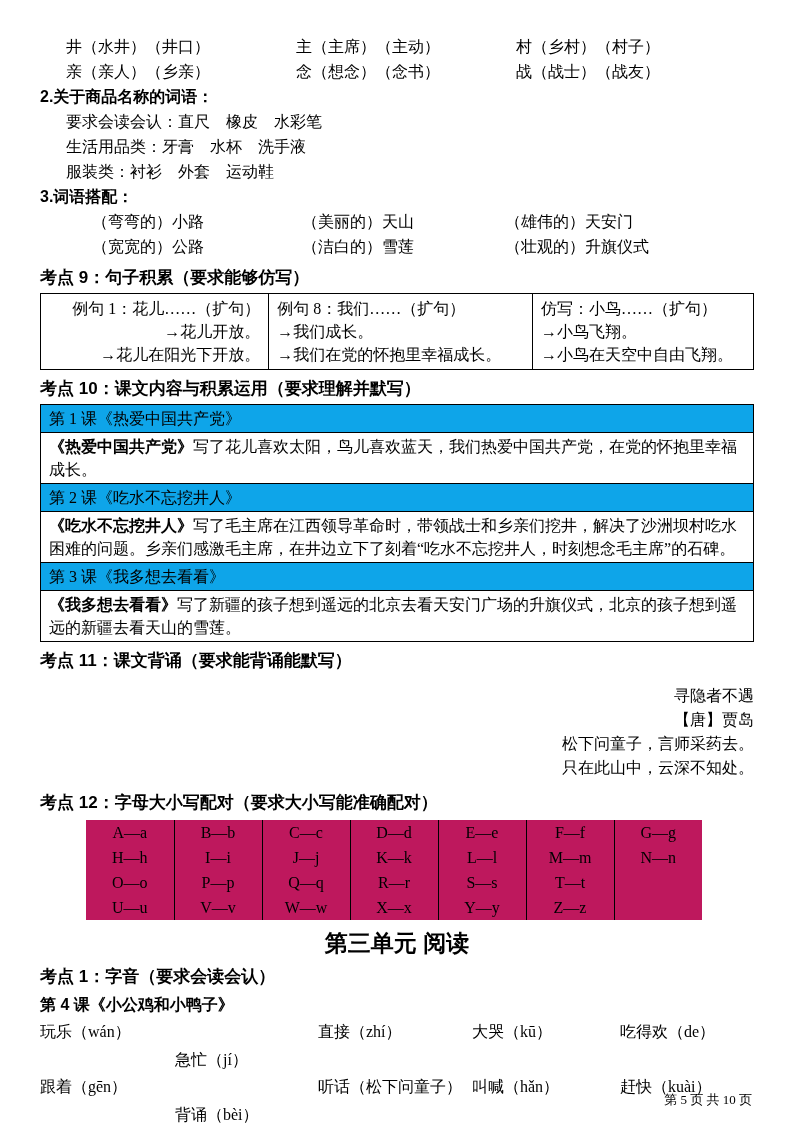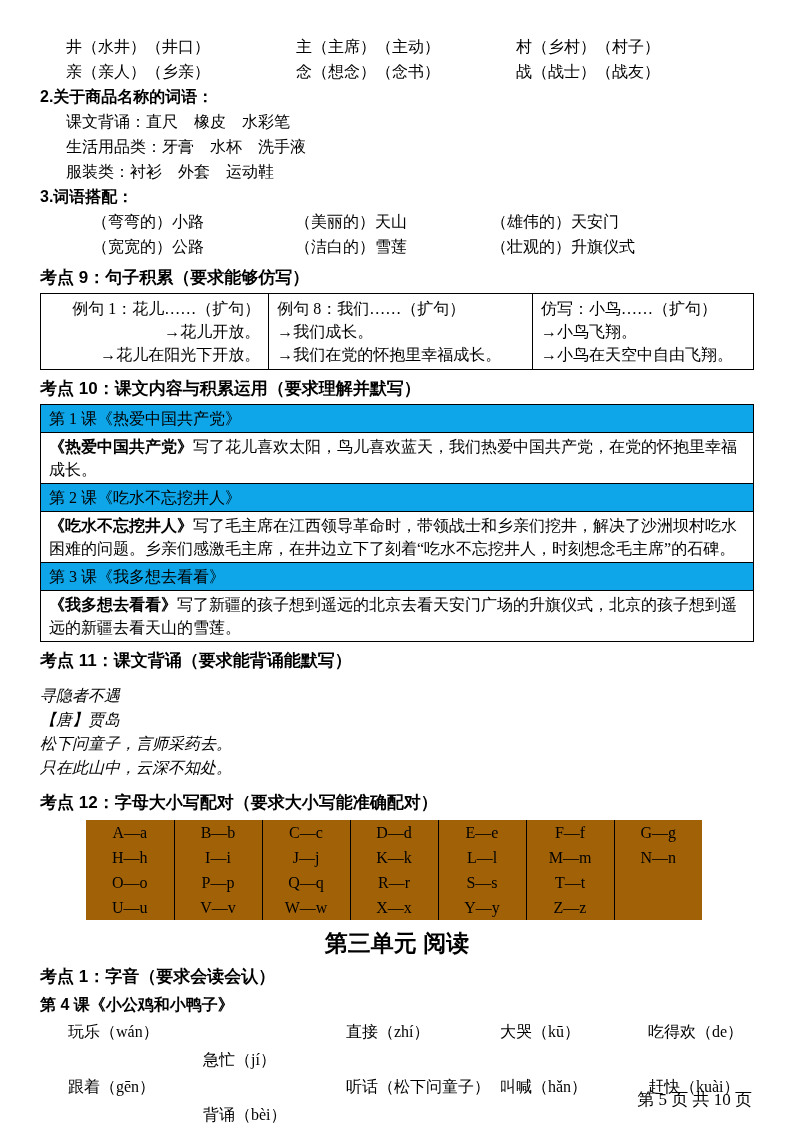--- a/index.html
+++ b/index.html
@@ -16,69 +16,69 @@
 
   .wrow { display: flex; padding-left: 26px; line-height: 25px; }
   .wc1 { width: 230px; } .wc2 { width: 220px; } .wc3 { flex: 1; }
 
   .numtitle {
     font-family: "Liberation Sans", "DejaVu Sans", sans-serif;
     font-weight: bold; line-height: 25px;
   }
   .sub { padding-left: 26px; line-height: 25px; }
 
-  .prow { display: flex; padding-left: 52px; line-height: 25px; }
+  .prow { display: flex; padding-left: 52px; line-height: 25px; gap: 7px; }
   .pc1 { width: 203px; } .pc2 { width: 196px; } .pc3 { flex: 1; }
 
   .kaodian {
     font: bold 17px "Liberation Sans", "DejaVu Sans", sans-serif;
     line-height: 22px; margin: 8px 0 4px;
   }
 
   table.t9 { border-collapse: collapse; width: 100%; margin: 4px 0; table-layout: fixed; }
   table.t9 td { border: 1px solid #000; padding: 3px 8px; vertical-align: top; line-height: 23px; }
   table.t9 td:nth-child(1) { width: 32%; text-align: right; }
   table.t9 td:nth-child(2) { width: 37%; }
   table.t9 td:nth-child(3) { width: 31%; }
 
   table.t10 { border-collapse: collapse; width: 100%; margin: 4px 0; }
   table.t10 td { border: 1px solid #000; padding: 2px 8px; line-height: 23px; }
   table.t10 td.hdr { background: #0ea5e9; }
 
   .b { font-weight: bold; }
 
-  .poem { text-align: left; line-height: 24px; margin: 12px 0; font-style: italic; }
+  .poem { text-align: right; line-height: 24px; margin: 12px 0; }
 
   table.t12 {
     border-collapse: collapse; width: 616px;
-    margin: 6px 0 6px 46px; background: #a16207;
+    margin: 6px 0 6px 46px; background: #be185d;
     table-layout: fixed;
   }
   table.t12 td {
     width: 88px; text-align: center; padding: 1px 0;
     line-height: 23px; border-right: 1px solid #000;
   }
   table.t12 td:last-child { border-right: none; }
 
   .unit-title {
     text-align: center;
     font: bold 23px "Liberation Sans", "DejaVu Sans", sans-serif;
     line-height: 30px; margin: 8px 0 4px;
   }
   .lesson-title {
     font: bold 16px "Liberation Sans", "DejaVu Sans", sans-serif;
     line-height: 26px;
   }
   .pyrow { display: flex; line-height: 27px; }
-  .yc1 { width: 135px; margin-left: 28px; } .yc2 { width: 143px; margin-top: 28px; } .yc3 { width: 154px; }
+  .yc1 { width: 135px; } .yc2 { width: 143px; margin-top: 28px; } .yc3 { width: 154px; }
   .yc4 { width: 148px; } .yc5 { flex: 1; }
 
   .footer {
     position: absolute; right: 42px; bottom: 16px;
-    font-size: 17px; line-height: 14px;
+    font-size: 13px; line-height: 14px;
   }
 </style>
 </head>
 <body>
 
 <div class="page">
 
   <section>
     <div class="wrow">
       <span class="wc1">井（水井）（井口）</span>
@@ -87,21 +87,21 @@
     </div>
     <div class="wrow">
       <span class="wc1">亲（亲人）（乡亲）</span>
       <span class="wc2">念（想念）（念书）</span>
       <span class="wc3">战（战士）（战友）</span>
     </div>
   </section>
 
   <section>
     <div class="numtitle">2.关于商品名称的词语：</div>
-    <div class="sub">课文背诵：直尺　橡皮　水彩笔</div>
+    <div class="sub">要求会读会认：直尺　橡皮　水彩笔</div>
     <div class="sub">生活用品类：牙膏　水杯　洗手液</div>
     <div class="sub">服装类：衬衫　外套　运动鞋</div>
   </section>
 
   <section>
     <div class="numtitle">3.词语搭配：</div>
     <div class="prow">
       <span class="pc1">（弯弯的）小路</span>
       <span class="pc2">（美丽的）天山</span>
       <span class="pc3">（雄伟的）天安门</span>

